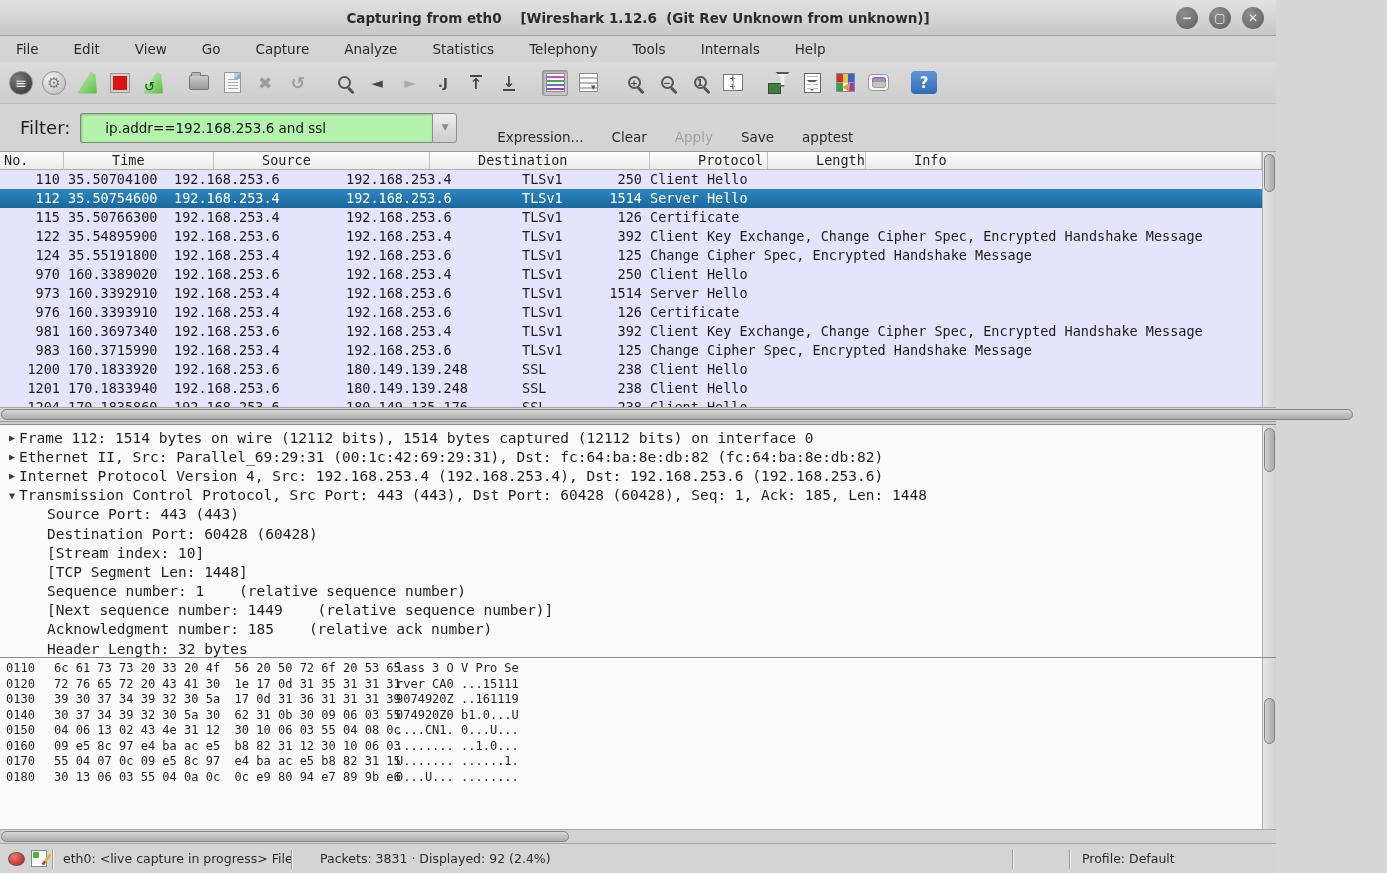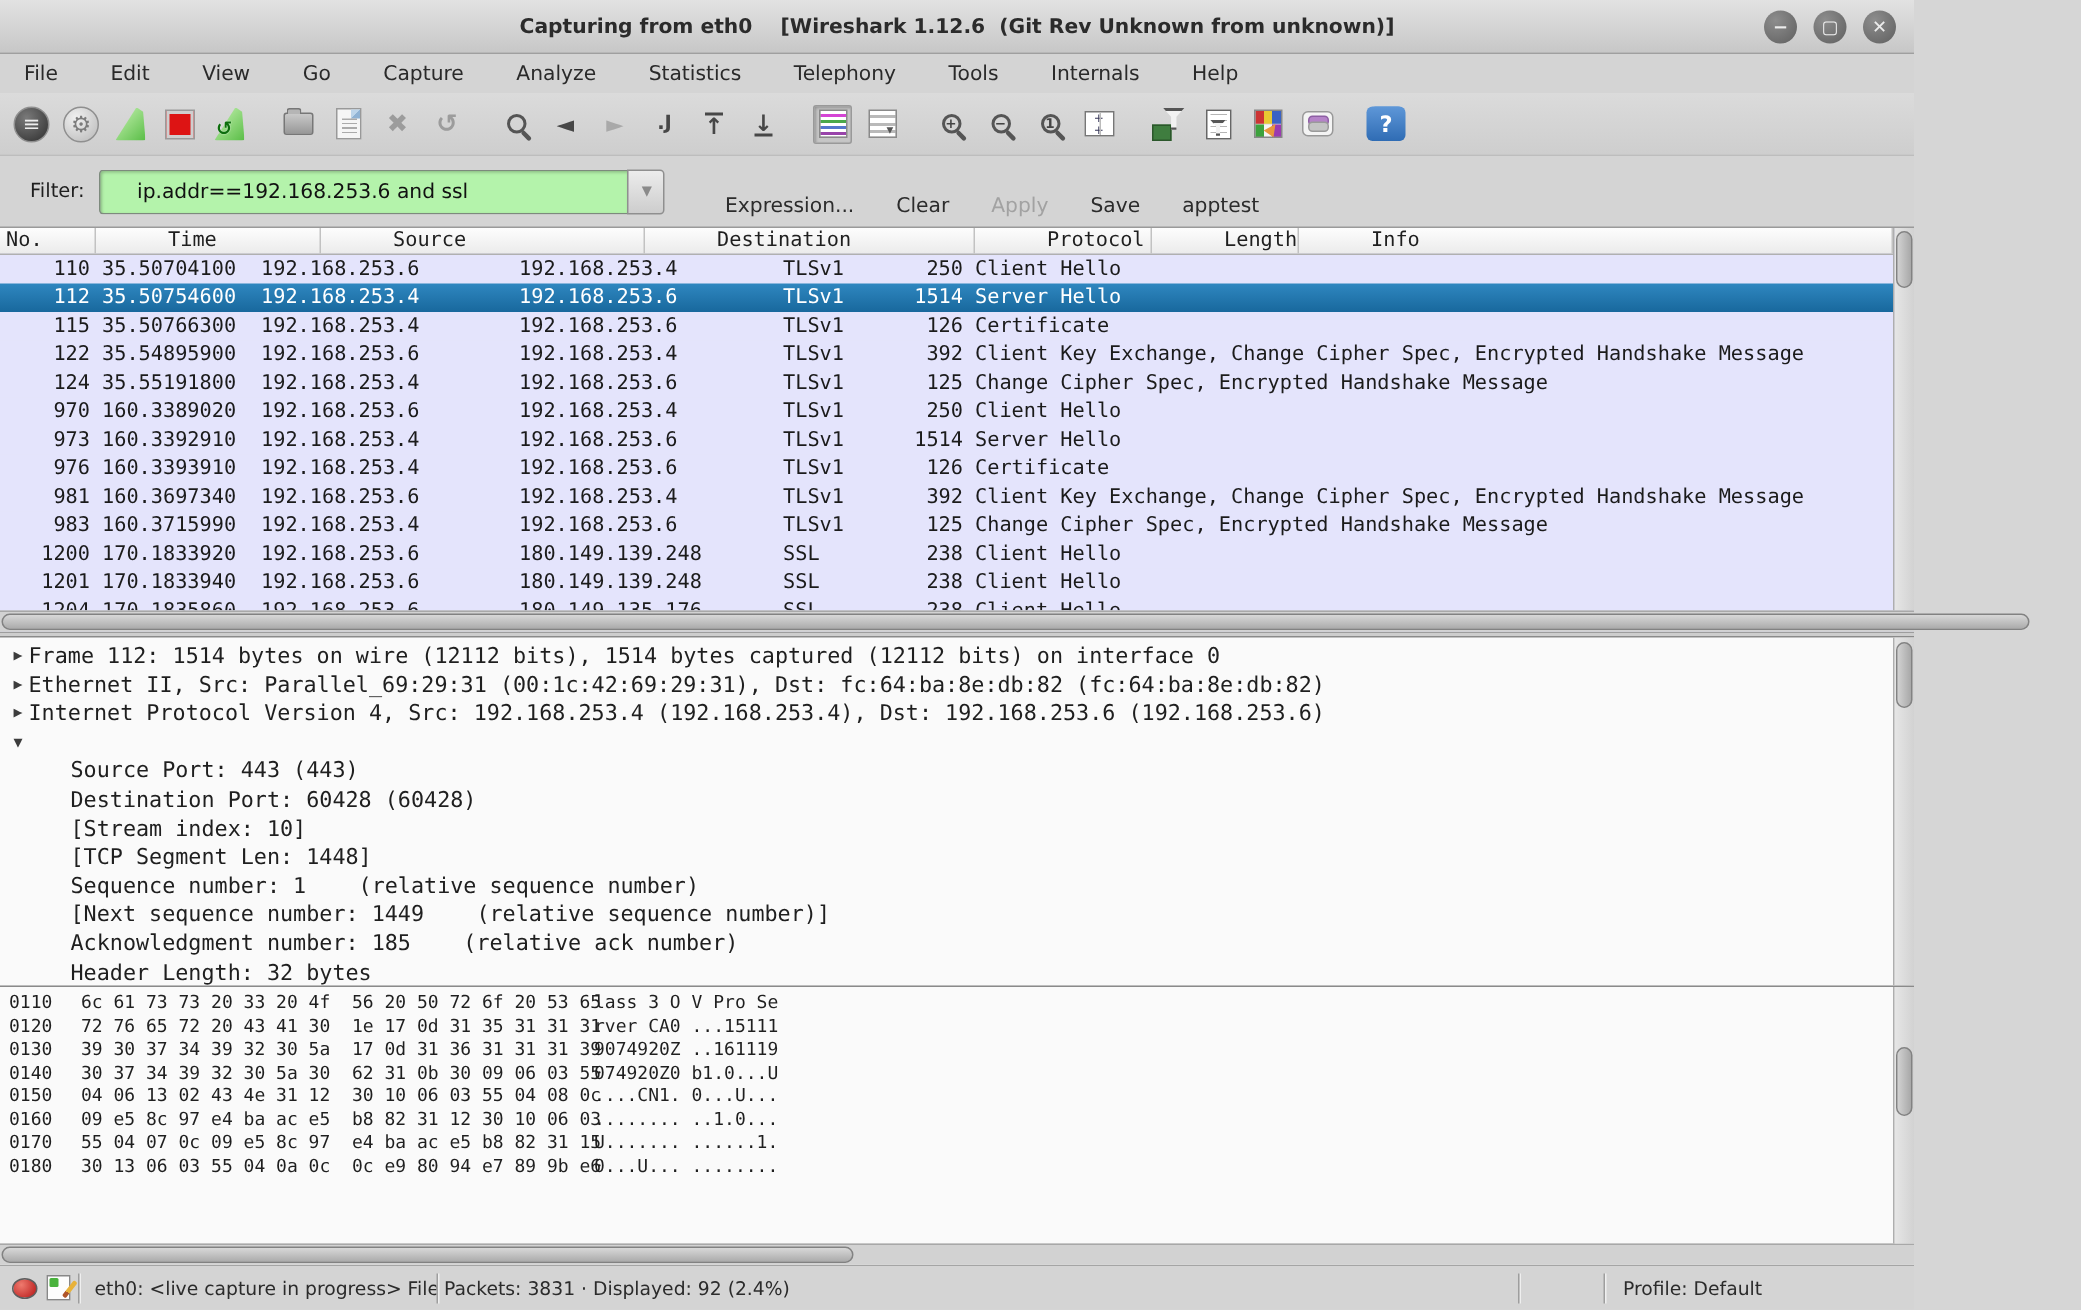--- a/index.html
+++ b/index.html
@@ -55,21 +55,21 @@
   .doc-lines .funnel { position:relative; width:11px; height:11px; margin-bottom:1px; }
   .grid-colors { width:19px; height:19px; border:1px solid #888; background-image:linear-gradient(to right,#cc3333 33%,#e8c832 33% 66%,#3a62c4 66%), linear-gradient(to right,#3da23d 33%,#f5f5f5 33% 66%,#9a3ab0 66%); background-size:100% 50%; background-position:top,bottom; background-repeat:no-repeat; position:relative; }
   .grid-colors::after { content:""; position:absolute; right:2px; bottom:1px; width:0; height:0; border-left:4px solid transparent; border-right:4px solid transparent; border-bottom:8px solid #e8973d; transform:rotate(35deg); }
   .prefs-box { width:21px; height:17px; background:#f4f4f4; border:1px solid #999; border-radius:4px; position:relative; }
   .prefs-box::before { content:""; position:absolute; left:3px; top:2px; width:12px; height:5px; border-radius:3px; background:#b583c8; border:1px solid #8d5fa3; }
   .prefs-box::after { content:""; position:absolute; left:3px; bottom:2px; width:12px; height:5px; border-radius:3px; background:#c4c4c4; border:1px solid #9a9a9a; }
   .icon-help-contents { width:23px; height:23px; border-radius:4px; background:linear-gradient(#5e97d8,#2f6cb4); color:#fff; font-weight:bold; font-size:15px; display:flex; align-items:center; justify-content:center; }
 
   
   .filterbar { height:48px; flex:0 0 48px; background:#d4d4d4; border-bottom:1px solid #9a9a9a; display:flex; align-items:center; padding-left:20px; }
-  .filter-label { margin-right:10px; font-size:13px; }
+  .filter-label { margin-right:10px; font-size:18px; }
   .filter-entry { width:352px; height:30px; background:#b4f3ab; border:1px solid #7d8a7d; border-right:none; border-radius:3px 0 0 3px; display:flex; align-items:center; padding-left:24px; box-shadow:inset 1px 1px 2px rgba(0,0,0,.22); font-size:13.5px; color:#111; white-space:nowrap; overflow:hidden; }
   .filter-drop { width:25px; height:30px; background:linear-gradient(#ececec,#cdcdcd); border:1px solid #8f8f8f; border-radius:0 3px 3px 0; display:flex; align-items:center; justify-content:center; color:#8a8a8a; font-size:11px; }
   .filter-buttons { display:flex; margin-left:26px; gap:0; align-items:center;margin-top:19px; }
   .fbtn { padding:5px 14px; font-size:13.5px; color:#2c2c2c; }
   .fbtn.disabled { color:#a2a2a2; }
 
   
   .list-block { flex:0 0 269px; height:269px; display:flex; flex-direction:column; background:#e6e6fa; position:relative; }
   .list-main { display:flex; flex:1 1 auto; min-height:0; }
   .list-left { flex:1 1 auto; display:flex; flex-direction:column; min-width:0; }
@@ -107,21 +107,21 @@
 
   
   .statusbar { flex:0 0 30px; height:30px; background:#d4d4d4; border-top:1px solid #a5a5a5; display:flex; align-items:center; font-size:12.5px; color:#2b2b2b; }
   .sb-icons { width:52px; flex:0 0 52px; display:flex; align-items:center; gap:6px; padding-left:8px; }
   .red-ellipse { width:17px; height:14px; border-radius:50%; background:radial-gradient(circle at 35% 30%, #ef7a6e, #b51414); border:1px solid #5e5e5e; }
   .note-icon { width:16px; height:17px; background:#fdfdfd; border:1px solid #888; position:relative; }
   .note-icon::before { content:""; position:absolute; left:1px; top:1px; width:6px; height:6px; background:#49b23c; border-radius:1px; }
   .note-icon::after { content:""; position:absolute; right:-2px; top:2px; width:3px; height:13px; background:linear-gradient(#e8b23a 70%, #b0552a 70%); transform:rotate(38deg); border-radius:1px; }
   .sb-sep { width:1px; height:20px; background:#9e9e9e; box-shadow:1px 0 0 #efefef; flex:0 0 1px; }
   .sb-file { width:238px; flex:0 0 238px; padding:0 10px; white-space:nowrap; overflow:hidden; }
-  .sb-packets { flex:1 1 auto; padding:0 4px; white-space:nowrap; overflow:hidden; }
+  .sb-packets { flex:1 1 auto; padding:0 28px; white-space:nowrap; overflow:hidden; }
   .sb-blank { width:56px; flex:0 0 56px; }
   .sb-profile { width:206px; flex:0 0 206px; padding:0 12px; white-space:nowrap; }
 </style>
 </head>
 <body>
 
 <div class="window">
 
   <div class="titlebar">
     <span class="title-text">Capturing from eth0    [Wireshark 1.12.6  (Git Rev Unknown from unknown)]</span>
@@ -389,21 +389,21 @@
     </div>
   </div>
 
   <div class="pane-splitter"></div>
 
   <div class="details-pane mono">
     <div>
         <div class="d-line"><span class="d-arrow">▶</span><span>Frame 112: 1514 bytes on wire (12112 bits), 1514 bytes captured (12112 bits) on interface 0</span></div>
         <div class="d-line"><span class="d-arrow">▶</span><span>Ethernet II, Src: Parallel_69:29:31 (00:1c:42:69:29:31), Dst: fc:64:ba:8e:db:82 (fc:64:ba:8e:db:82)</span></div>
         <div class="d-line"><span class="d-arrow">▶</span><span>Internet Protocol Version 4, Src: 192.168.253.4 (192.168.253.4), Dst: 192.168.253.6 (192.168.253.6)</span></div>
-        <div class="d-line"><span class="d-arrow">▼</span></div>
+        <div class="d-line"><span class="d-arrow">▼</span><span>Transmission Control Protocol, Src Port: 443 (443), Dst Port: 60428 (60428), Seq: 1, Ack: 185, Len: 1448</span></div>
         <div class="d-line"><span class="d-ind"></span><span>Source Port: 443 (443)</span></div>
         <div class="d-line"><span class="d-ind"></span><span>Destination Port: 60428 (60428)</span></div>
         <div class="d-line"><span class="d-ind"></span><span>[Stream index: 10]</span></div>
         <div class="d-line"><span class="d-ind"></span><span>[TCP Segment Len: 1448]</span></div>
         <div class="d-line"><span class="d-ind"></span><span>Sequence number: 1    (relative sequence number)</span></div>
         <div class="d-line"><span class="d-ind"></span><span>[Next sequence number: 1449    (relative sequence number)]</span></div>
         <div class="d-line"><span class="d-ind"></span><span>Acknowledgment number: 185    (relative ack number)</span></div>
         <div class="d-line"><span class="d-ind"></span><span>Header Length: 32 bytes</span></div>
       </div>
     <div class="details-vscroll">

